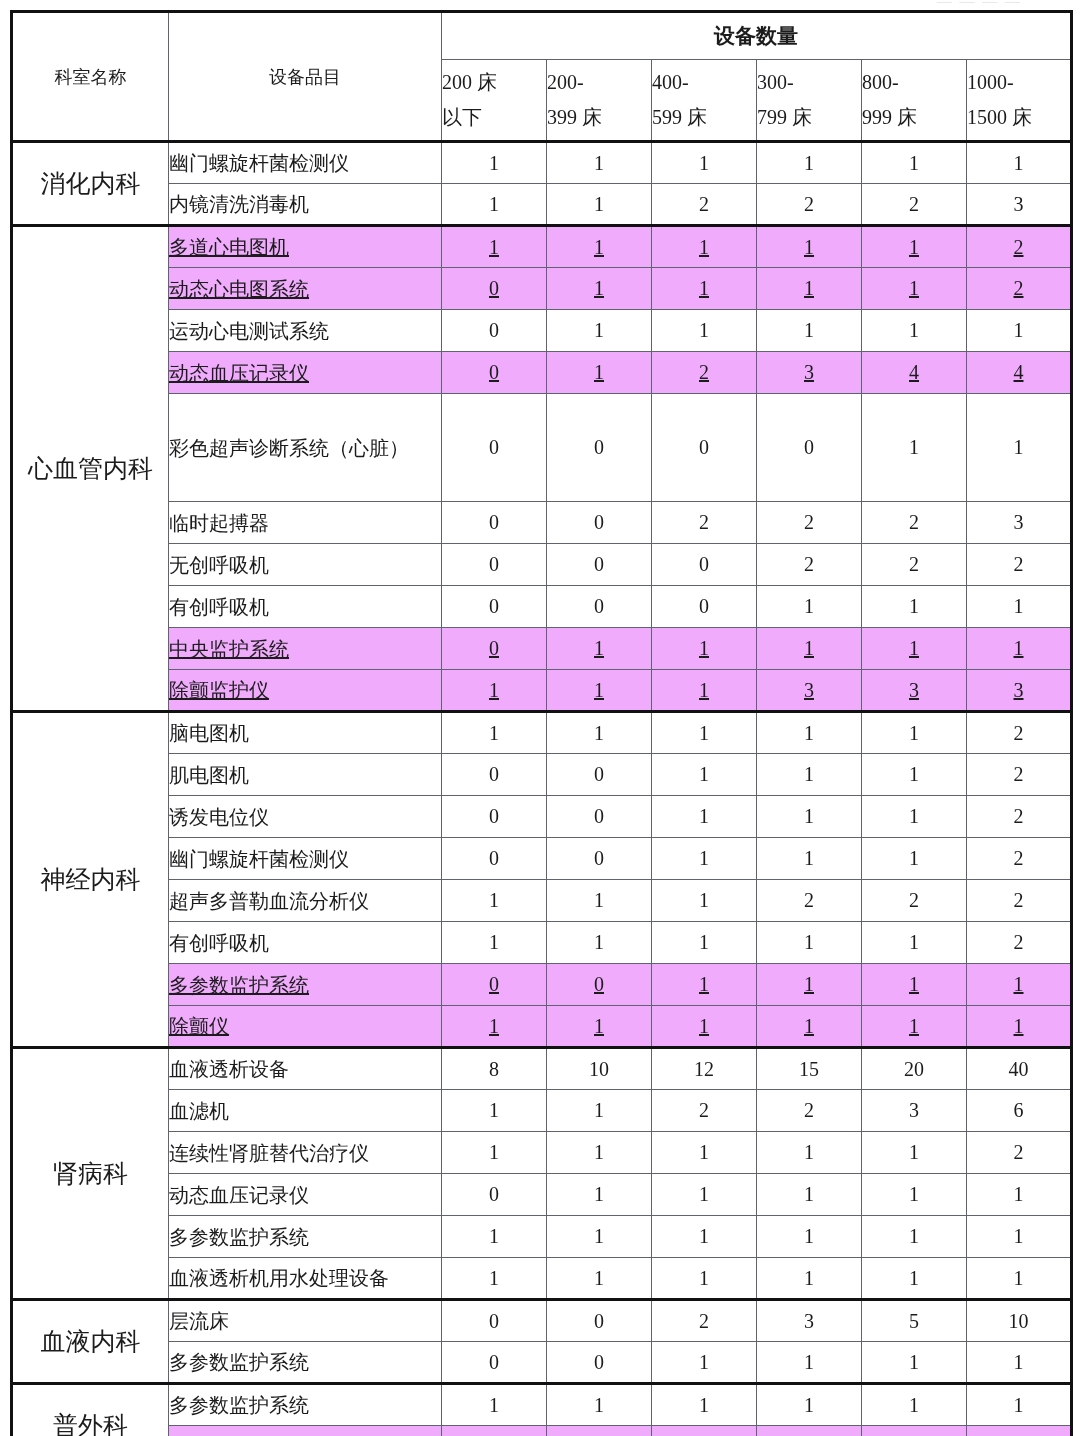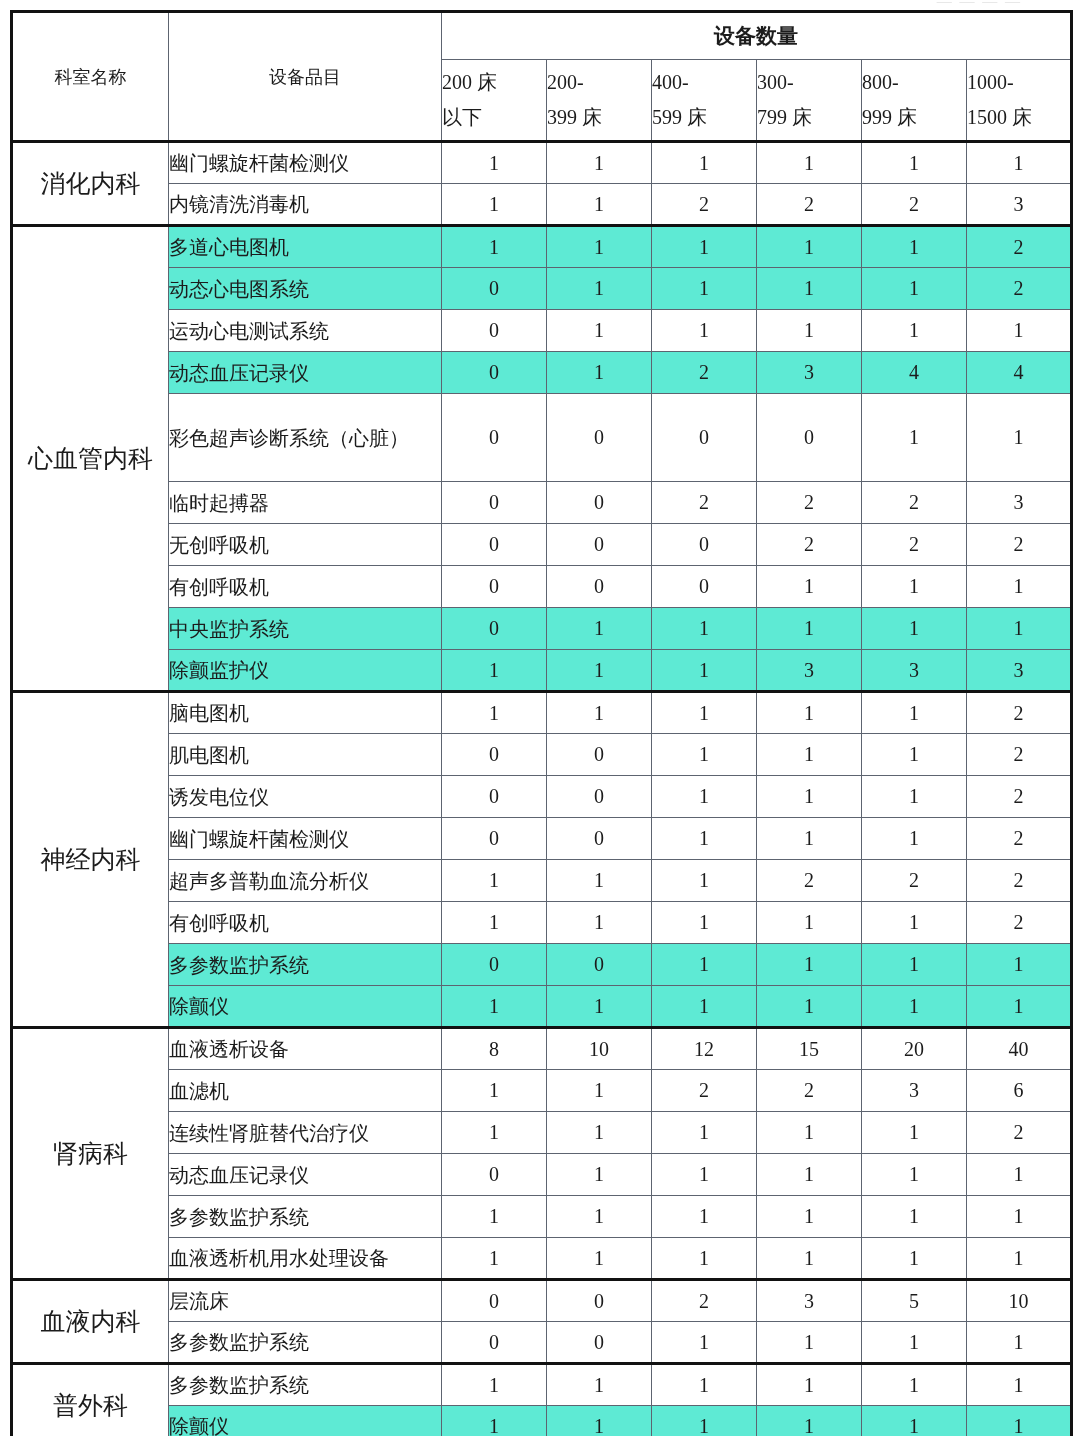--- a/index.html
+++ b/index.html
@@ -98,26 +98,27 @@
     font-size: 20px;
     padding: 0 0 0 12px;
     line-height: 1.5;
     border-right: 2px solid #4a4f57;
   }
   td.num {
     text-align: center;
     font-size: 20px;
   }
   tbody tr { height: 42px; }
-  tbody tr.tall { height: 88px; }
+  tbody tr.tall { height: 108px; }
 
   
   tbody tr.hl > td.item,
   tbody tr.hl > td.num {
-    background: #5eead4;
+    background: #f0abfc;
+    text-decoration: underline;
   }
 
   
   tbody tr.grp-start > td {
     border-top: 3px solid #111;
   }
 </style>
 </head>
 <body>
 

